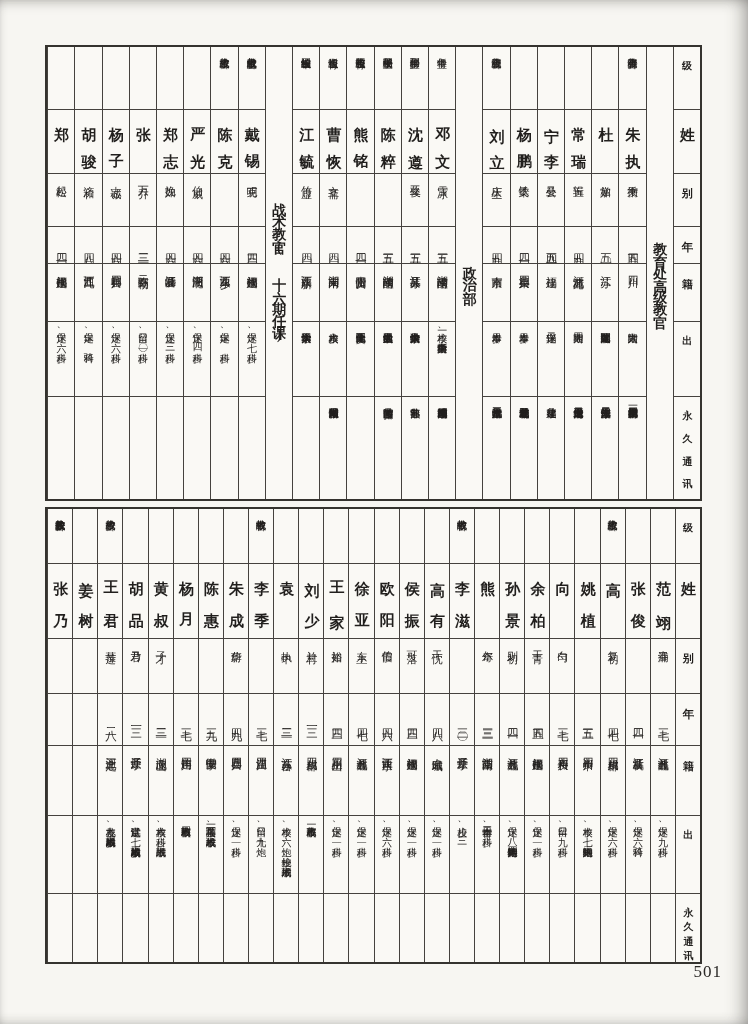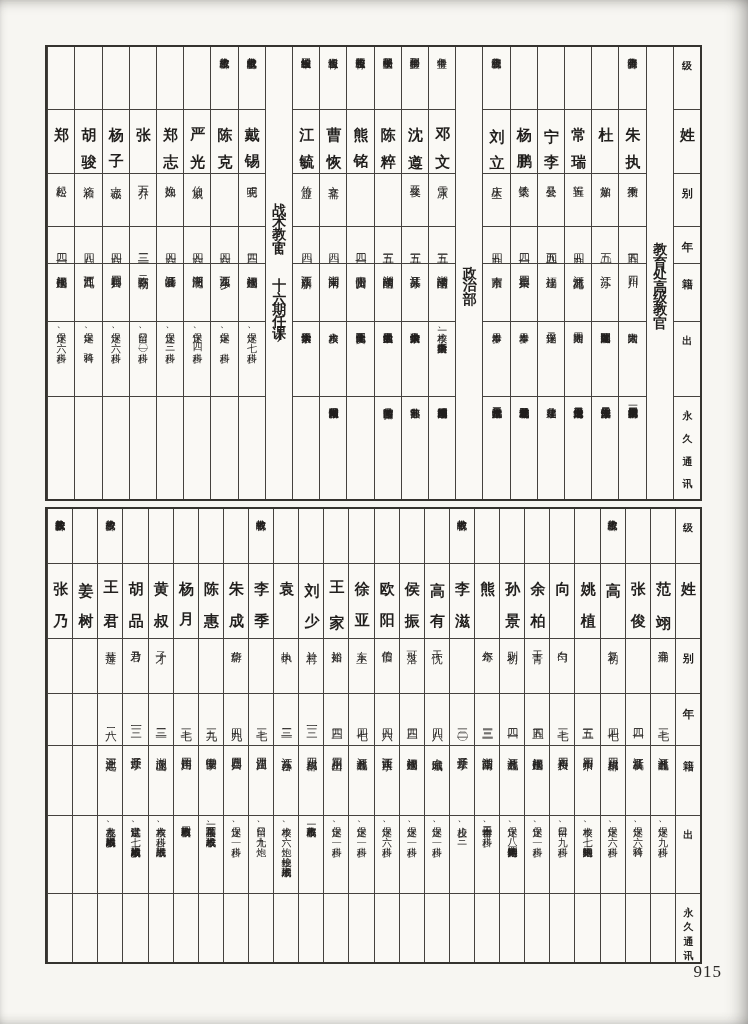--- a/index.html
+++ b/index.html
@@ -1171,14 +1171,14 @@
           <span class="vtext"></span>
         </div>
         <div class="cell background" style="height: 78px;">
           <span class="vtext"></span>
         </div>
         <div class="cell address" style="height: 68px;">
           <span class="vtext"></span>
         </div>
       </div>
     </div>
-  <div class="page-number">915</div>
+  <div class="page-number">501</div>
 </div>
 
 </body></html>

